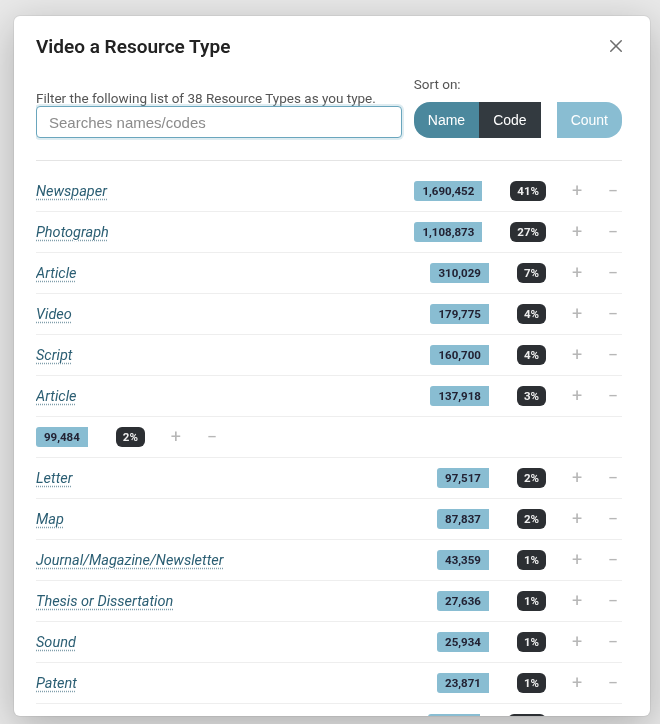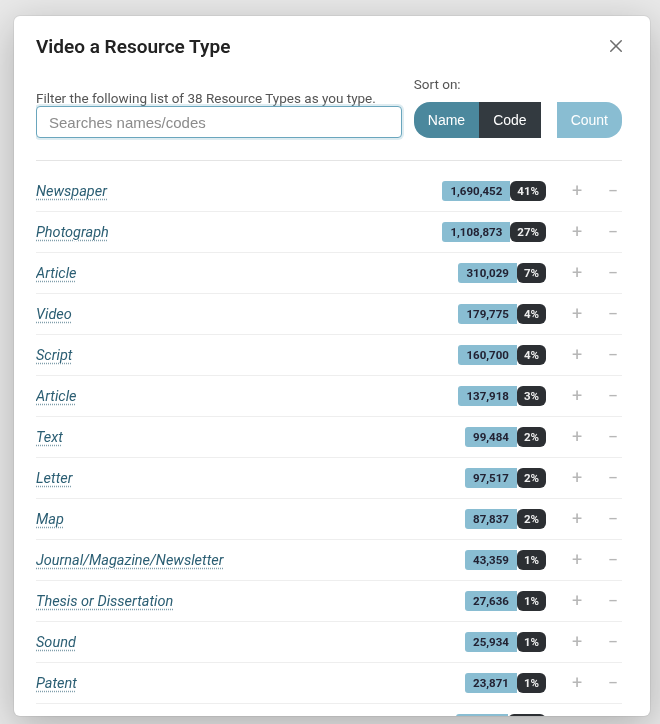--- a/index.html
+++ b/index.html
@@ -125,20 +125,21 @@
     text-decoration: underline dotted rgba(43,94,115,0.6);
     text-underline-offset: 3px;
     cursor: pointer;
     font-style: italic;
   }
   .badge-group {
     display: flex;
     align-items: stretch;
     border-radius: 3px;
     overflow: hidden;
+    gap: 28px;
   }
   .badge-count {
     background: #89bdd2;
     color: #223;
     font-size: 11.5px;
     font-weight: 700;
     padding: 3px 8px;
     display: flex; align-items: center;
   }
   .badge-pct {
@@ -262,21 +263,20 @@
             <div class="badge-group">
               <span class="badge-count">137,918</span>
               <span class="badge-pct">3%</span>
             </div>
             <div class="row-actions">
               <span class="icon-btn">+</span>
               <span class="icon-btn">−</span>
             </div>
           </div>
           <div class="row">
-            <a class="row-label">Text</a>
             <div class="badge-group">
               <span class="badge-count">99,484</span>
               <span class="badge-pct">2%</span>
             </div>
             <div class="row-actions">
               <span class="icon-btn">+</span>
               <span class="icon-btn">−</span>
             </div>
           </div>
           <div class="row">

